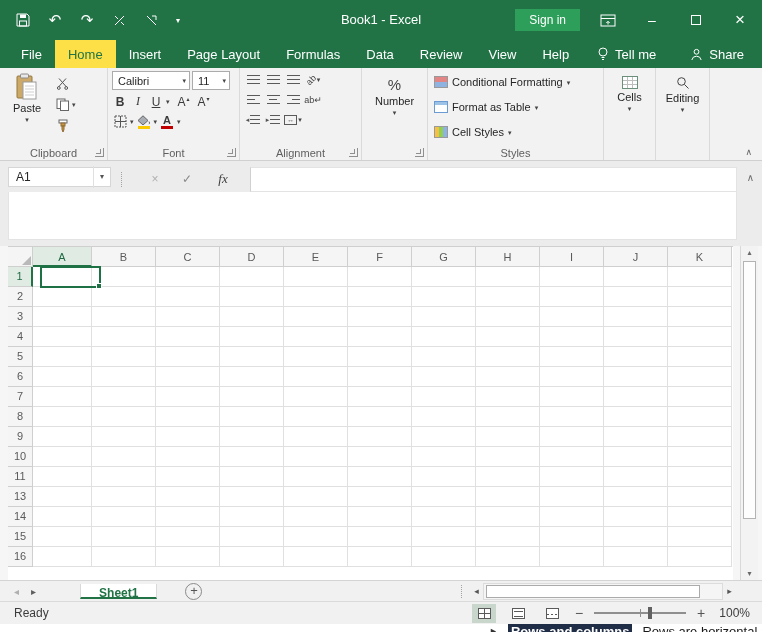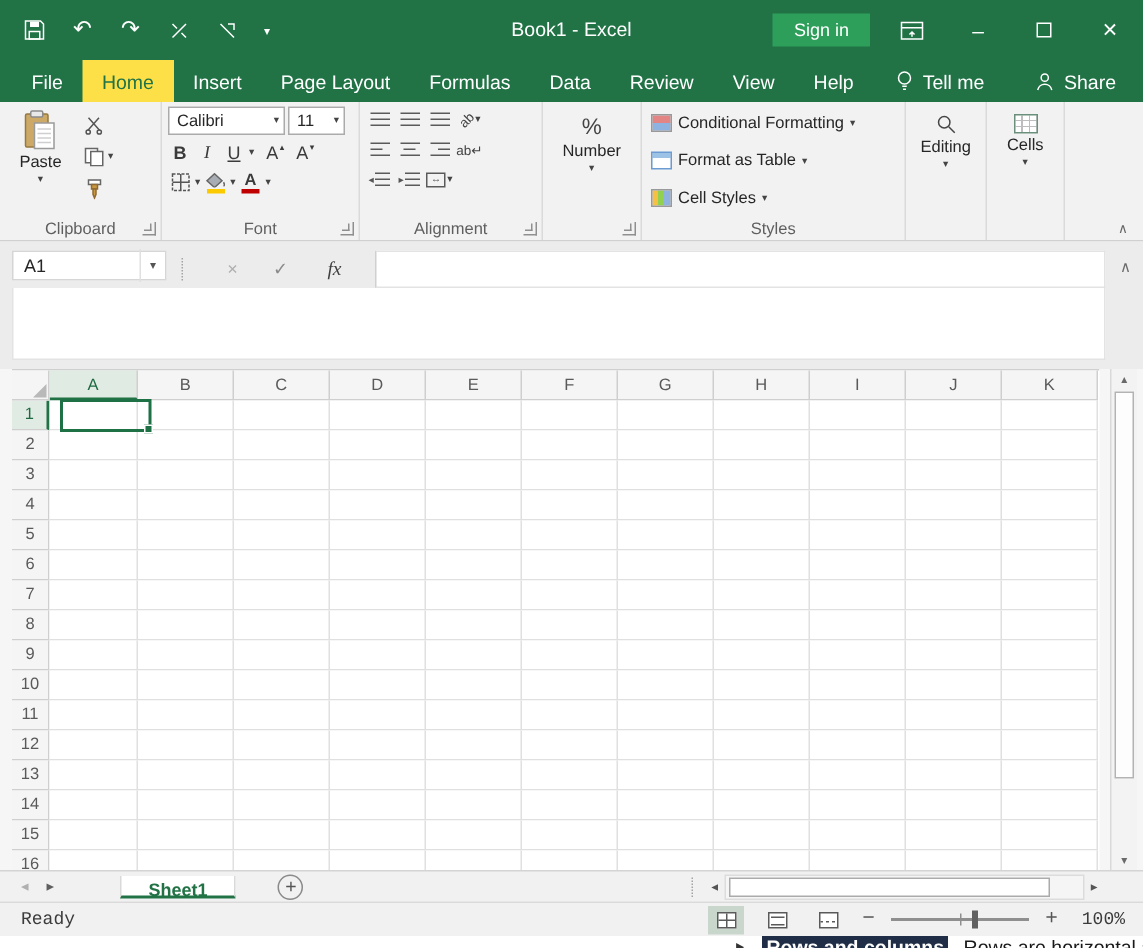--- a/index.html
+++ b/index.html
@@ -126,21 +126,21 @@
   .snav.dark { color:#5f5f5f; }
   .sheettab { height:15px; line-height:18px; background:#fff; border-left:1px solid #d9d9d9; border-right:1px solid #d9d9d9; border-bottom:2px solid #217346; padding:0 18px; color:#217346; font-weight:bold; font-size:12px; margin-left:32px; }
   .addsheet { width:17px; height:17px; border-radius:50%; border:1px solid #8a8a8a; color:#555; line-height:14px; text-align:center; margin-left:28px; font-size:13px; }
   .hsep { border-left:1px dotted #a3a3a3; height:13px; margin-left:auto; margin-right:8px; }
   .hscroll { display:flex; align-items:center; width:266px; height:100%; margin-right:26px; }
   .harrow { font-size:9px; color:#555; width:13px; text-align:center; }
   .htrack { flex:1; height:17px; border:1px solid #dcdcdc; background:#f5f5f5; position:relative; }
   .hthumb { position:absolute; left:2px; top:1px; bottom:1px; width:214px; background:#fff; border:1px solid #ababab; }
 
   
-  .statusbar { height:23px; background:#f1f1f1; border-top:1px solid #dadada; display:flex; align-items:center; font-size:12px;font-family:Liberation Mono, monospace; }
+  .statusbar { height:23px; background:#f1f1f1; border-top:1px solid #dadada; display:flex; align-items:center; font-size:12px; }
   .status { padding-left:14px; color:#3c3c3c; }
   .sb-right { margin-left:auto; display:flex; align-items:center; gap:10px; padding-right:12px; }
   .viewbtn { width:24px; height:19px; display:flex; align-items:center; justify-content:center; }
   .viewbtn.sel { background:#c9d6cc; }
   .vicon { width:13px; height:11px; border:1px solid #5a5a5a; background:#fff; }
   .vicon.normal { background:linear-gradient(#5a5a5a 0 0) 50% 50%/1px 100% no-repeat, linear-gradient(#5a5a5a 0 0) 50% 50%/100% 1px no-repeat, #fff; }
   .vicon.layout { background:linear-gradient(#5a5a5a 0 0) 50% 2px/9px 1px no-repeat, linear-gradient(#5a5a5a 0 0) 50% 7px/9px 1px no-repeat, #fff; }
   .vicon.break { background:repeating-linear-gradient(90deg,#5a5a5a 0 2px,transparent 2px 4px) 0 5px/11px 1px no-repeat, #fff; }
   .zoomout,.zoomin { color:#555; font-size:14px; width:10px; text-align:center; }
   .zslider { width:92px; height:12px; position:relative; }
@@ -447,37 +447,37 @@
       </div>
       <div class="style-btn">
         <span class="sicon cst"></span>
         <span>Cell Styles</span>
         <span class="dd">▾</span>
       </div>
     </div>
     <span class="glabel">Styles</span>
   </div>
 
+  <div class="rgroup g-cells">
+    <div class="bigbtn">
+      <span class="cellsicon"></span>
+      <span class="blabel">Cells</span>
+      <span class="dd">▾</span>
+    </div>
+  </div>
+
   <div class="rgroup g-editing">
     <div class="bigbtn">
       <span>
           <svg width="14" height="14" viewBox="0 0 14 14">
             <circle cx="5.5" cy="5.5" r="3.8" fill="none" stroke="#444"></circle>
             <path d="M8.5 8.5 L12.5 12.5" stroke="#444"></path>
           </svg>
         </span>
       <span class="blabel">Editing</span>
-      <span class="dd">▾</span>
-    </div>
-  </div>
-
-  <div class="rgroup g-cells">
-    <div class="bigbtn">
-      <span class="cellsicon"></span>
-      <span class="blabel">Cells</span>
       <span class="dd">▾</span>
     </div>
   </div>
 
   <span class="ribcollapse">∧</span>
 </div>
 
 <div class="fxarea">
   <div class="white-lower"></div>
   <div class="namebox">
@@ -648,34 +648,20 @@
           <div class="cell"></div>
           <div class="cell"></div>
           <div class="cell"></div>
           <div class="cell"></div>
           <div class="cell"></div>
           <div class="cell"></div>
           <div class="cell"></div>
         </div>
         <div class="grow">
           <div class="rowh">11</div>
-          <div class="cell cA"></div>
-          <div class="cell"></div>
-          <div class="cell"></div>
-          <div class="cell"></div>
-          <div class="cell"></div>
-          <div class="cell"></div>
-          <div class="cell"></div>
-          <div class="cell"></div>
-          <div class="cell"></div>
-          <div class="cell"></div>
-          <div class="cell"></div>
-        </div>
-        <div class="grow">
-          <div class="rowh">12</div>
           <div class="cell cA"></div>
           <div class="cell"></div>
           <div class="cell"></div>
           <div class="cell"></div>
           <div class="cell"></div>
           <div class="cell"></div>
           <div class="cell"></div>
           <div class="cell"></div>
           <div class="cell"></div>
           <div class="cell"></div>

